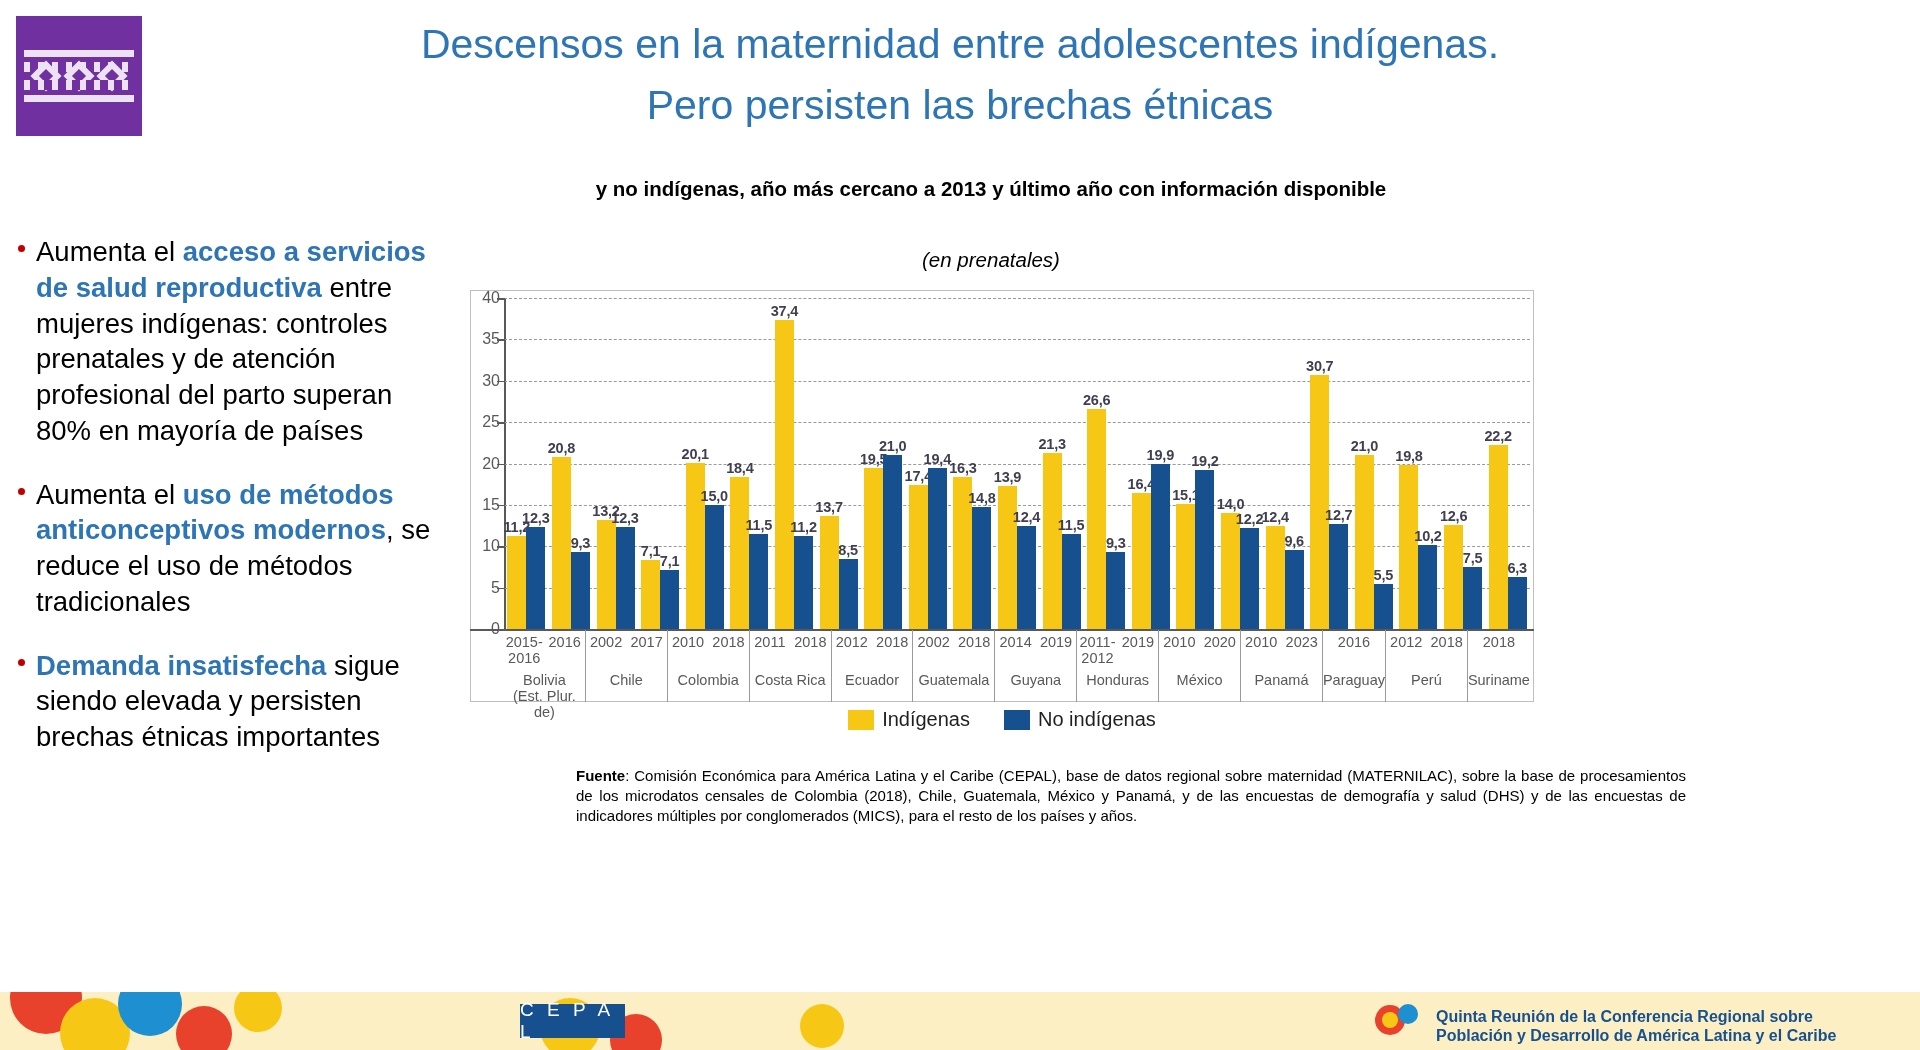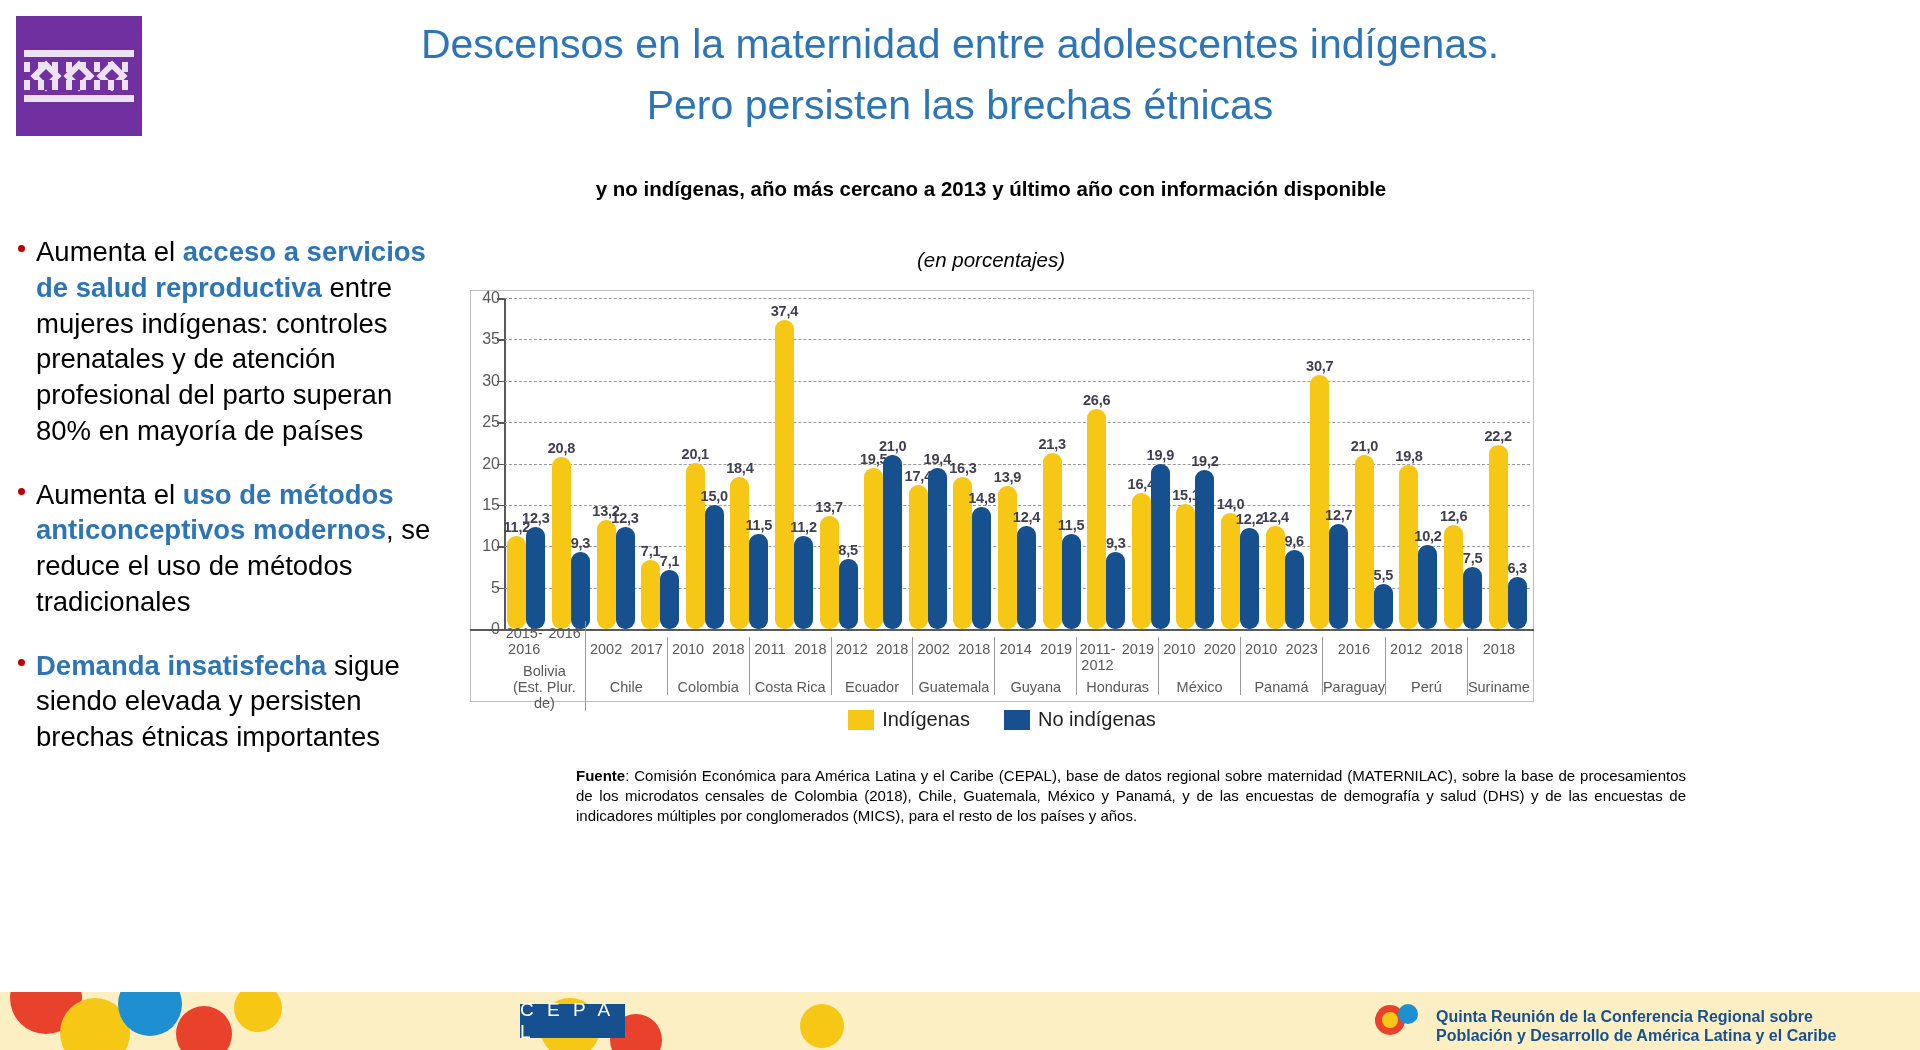--- a/index.html
+++ b/index.html
@@ -93,34 +93,33 @@
     position:absolute; left:-7px; width:8px; height:1.5px; background:#595959;
   }
 
   #bars {
     position:absolute; left:0; right:0; bottom:0; top:0;
     display:flex; align-items:flex-end;
   }
   .grp { flex:1 1 0; display:flex; align-items:flex-end; justify-content:center;
          height:100%; position:relative; }
   .bar-wrap { position:relative; width:19px; height:100%; display:flex; align-items:flex-end; }
-  .bar { width:19px; position:relative;border-radius:9px; }
+  .bar { width:19px; position:relative; }
   .bar.ind { background:#F6C815; }
   .bar.noind { background:#17508F; }
   .blabel {
     position:absolute; bottom:100%; left:50%; transform:translateX(-50%);
     font-size:14.5px; color:#3f3f4f; font-weight:bold; white-space:nowrap;
     margin-bottom:1px; letter-spacing:-0.2px;
   }
 
   
   #cats {
     position:absolute; left:504px; top:630px; width:1026px; height:72px;
     display:flex;
-    align-items:center;
   }
   .catcell { flex:1 1 0; position:relative; border-right:1px solid #9a9a9a; }
   .catcell:last-child { border-right:none; }
   .cat-years { display:flex; height:42px; }
   .cat-year {
     flex:1 1 0; text-align:center; font-size:14.5px; color:#595959;
     padding-top:4px; line-height:1.12;
   }
   .cat-name {
     text-align:center; font-size:14.5px; color:#595959;
@@ -199,21 +198,21 @@
 
 <div id="bullets">
     <div class="bullet"><span class="dot"></span><span>Aumenta el </span><span class="hl">acceso a servicios de salud reproductiva</span><span> entre mujeres indígenas: controles prenatales y de atención profesional del parto superan 80% en mayoría de países</span></div>
     <div class="bullet"><span class="dot"></span><span> Aumenta el </span><span class="hl">uso de métodos anticonceptivos modernos</span><span>, se reduce el uso de métodos tradicionales</span></div>
     <div class="bullet"><span class="dot"></span><span class="hl">Demanda insatisfecha</span><span> sigue siendo elevada y persisten brechas étnicas importantes</span></div>
   </div>
 
 <div id="chart-title">
   <div>y no indígenas, año más cercano a 2013 y último año con información disponible</div>
 </div>
-<div id="chart-subtitle">(en porcentajes)</div>
+<div id="chart-subtitle">(en prenatales)</div>
 
 <div id="chart-frame"></div>
 <div id="plot">
   <div class="axis-y"></div>
   <div id="gridlines">
       <div class="gridline" style="top: 289.625px;"></div>
       <div class="gridline" style="top: 248.25px;"></div>
       <div class="gridline" style="top: 206.875px;"></div>
       <div class="gridline" style="top: 165.5px;"></div>
       <div class="gridline" style="top: 124.125px;"></div>

